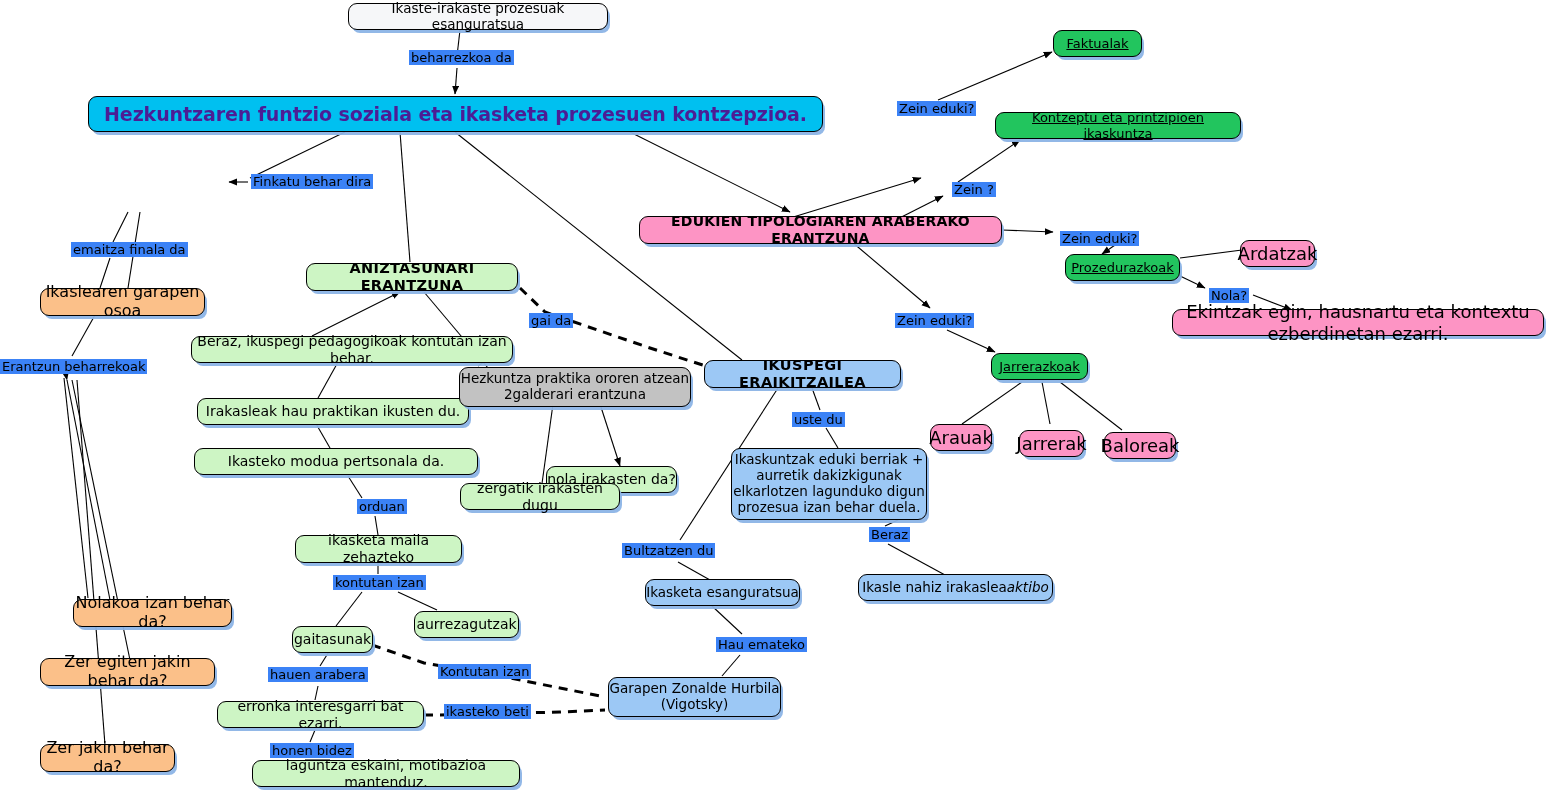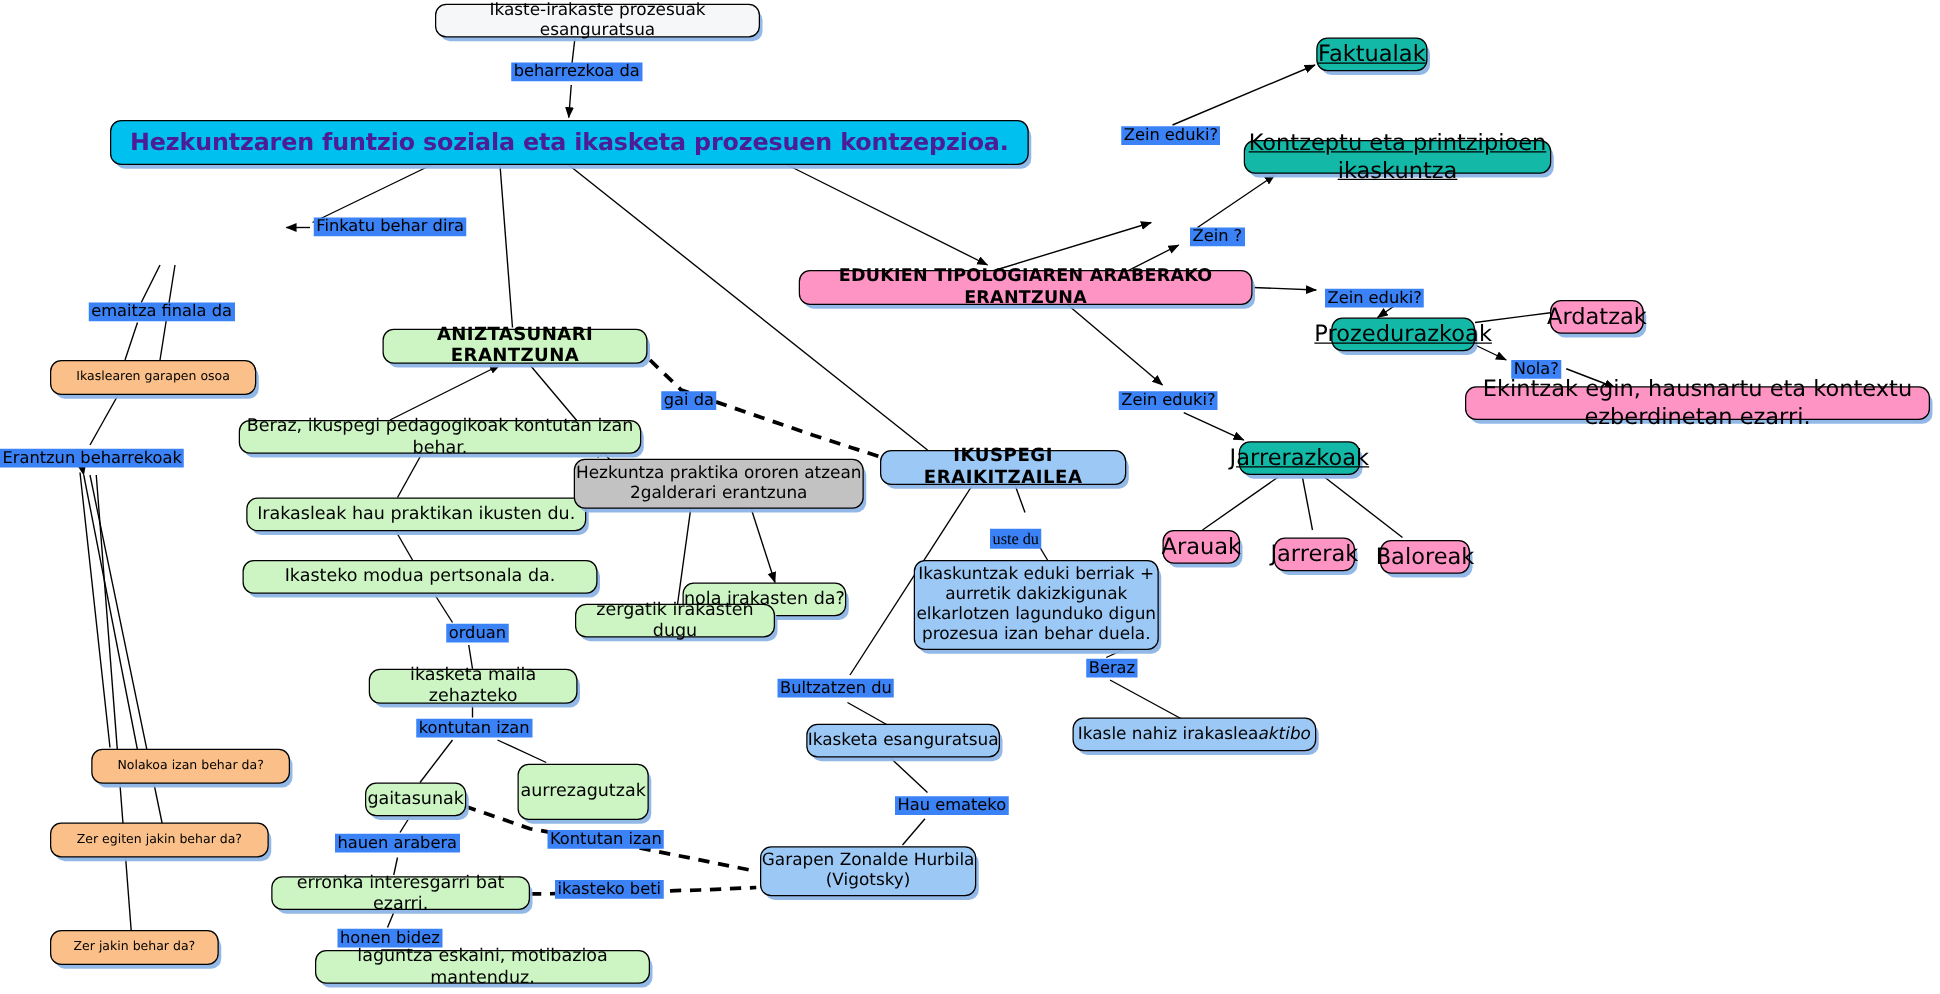--- a/index.html
+++ b/index.html
@@ -33,29 +33,29 @@
     color: #000000;
     white-space: pre-line;
     display: flex;
     align-items: center;
     justify-content: center;
     box-shadow: 3px 4px 0 -1px rgba(140,180,230,0.95);
     z-index: 5;
   }
   .n-white  { background: #f6f7f9; font-size: 13.5px; }
   .n-title  { background: #00c0f0; color: #4c1d95; font-weight: bold; font-size: 19px; letter-spacing: -0.1px; }
-  .n-orange { background: #fbc089; font-size: 10px; }
+  .n-orange { background: #fbc089; font-size: 16px; }
   .n-orange-b { background: #fbc089; font-size: 14px; font-weight: bold; letter-spacing: 0.4px; }
   .n-green  { background: #cdf5c4; font-size: 14px; }
   .n-green-b{ background: #cdf5c4; font-size: 14.5px; font-weight: bold; letter-spacing: 0.3px; }
   .n-grey   { background: #c2c2c2; font-size: 13.5px; }
   .n-blue   { background: #9cc8f5; font-size: 13.5px; }
   .n-blue-b { background: #9cc8f5; font-size: 14.5px; font-weight: bold; letter-spacing: 0.4px; }
   .n-pink   { background: #fd94c4; font-size: 18px; }
-  .n-pink-u { background: #14b8a6; font-size: 18px; text-decoration: underline; }
+  .n-pink-u { background: #22c55e; font-size: 13px; text-decoration: underline; }
   .n-pink-b { background: #fd94c4; font-size: 14px; font-weight: bold; letter-spacing: 0.2px; }
   .elabel {
     position: absolute;
     font-family: "DejaVu Sans", "Liberation Sans", sans-serif;
     font-size: 13px;
     color: #000000;
     background: #3b82f6;
     white-space: nowrap;
     padding: 0 2px;
     z-index: 6;
@@ -206,21 +206,21 @@
   </div>
 
   <div class="node n-green" style="left:194px; top:448px; width:284px; height:27px;">
     <span>Ikasteko modua pertsonala da.</span>
   </div>
 
   <div class="node n-green" style="left:295px; top:535px; width:167px; height:28px;">
     <span>ikasketa maila zehazteko</span>
   </div>
 
-  <div class="node n-green" style="left:414px; top:611px; width:105px; height:45px;">
+  <div class="node n-green" style="left:414px; top:611px; width:105px; height:27px;">
     <span>aurrezagutzak</span>
   </div>
 
   <div class="node n-green" style="left:292px; top:626px; width:81px; height:27px;">
     <span>gaitasunak</span>
   </div>
 
   <div class="node n-green" style="left:217px; top:701px; width:207px; height:27px;">
     <span>erronka interesgarri bat ezarri.</span>
   </div>
@@ -327,21 +327,21 @@
   <div class="elabel" style="left:897px; top:101px;"><span>Zein eduki?</span></div>
 
   <div class="elabel" style="left:952px; top:182px;"><span>Zein ?</span></div>
 
   <div class="elabel" style="left:1060px; top:231px;"><span>Zein eduki?</span></div>
 
   <div class="elabel" style="left:895px; top:313px;"><span>Zein eduki?</span></div>
 
   <div class="elabel" style="left:1209px; top:288px;"><span>Nola?</span></div>
 
-  <div class="elabel" style="left:792px; top:423px;font-family:Liberation Serif, serif;"><span>uste du</span></div>
+  <div class="elabel" style="left:792px; top:412px;"><span>uste du</span></div>
 
   <div class="elabel" style="left:622px; top:543px;"><span>Bultzatzen du</span></div>
 
   <div class="elabel" style="left:716px; top:637px;"><span>Hau emateko</span></div>
 
   <div class="elabel" style="left:869px; top:527px;"><span>Beraz</span></div>
 
   <div class="elabel" style="left:438px; top:664px;"><span>Kontutan izan</span></div>
 
   <div class="elabel" style="left:444px; top:704px;"><span>ikasteko beti</span></div>

